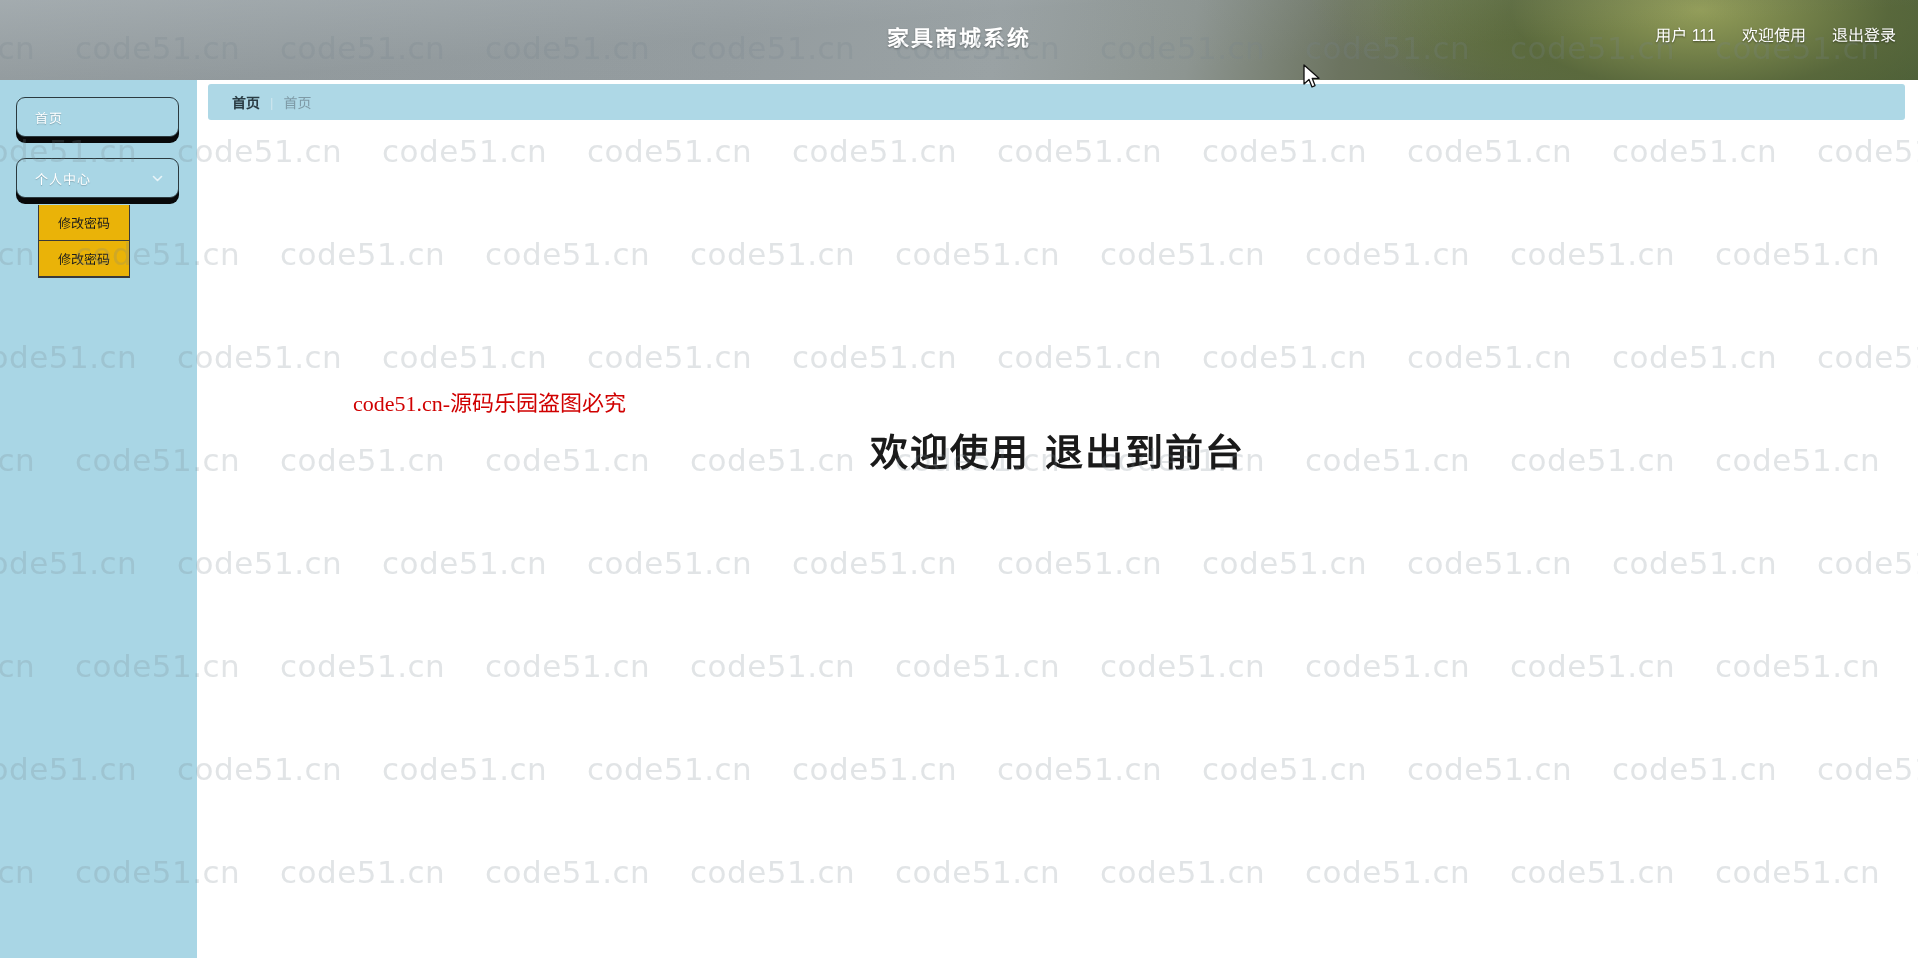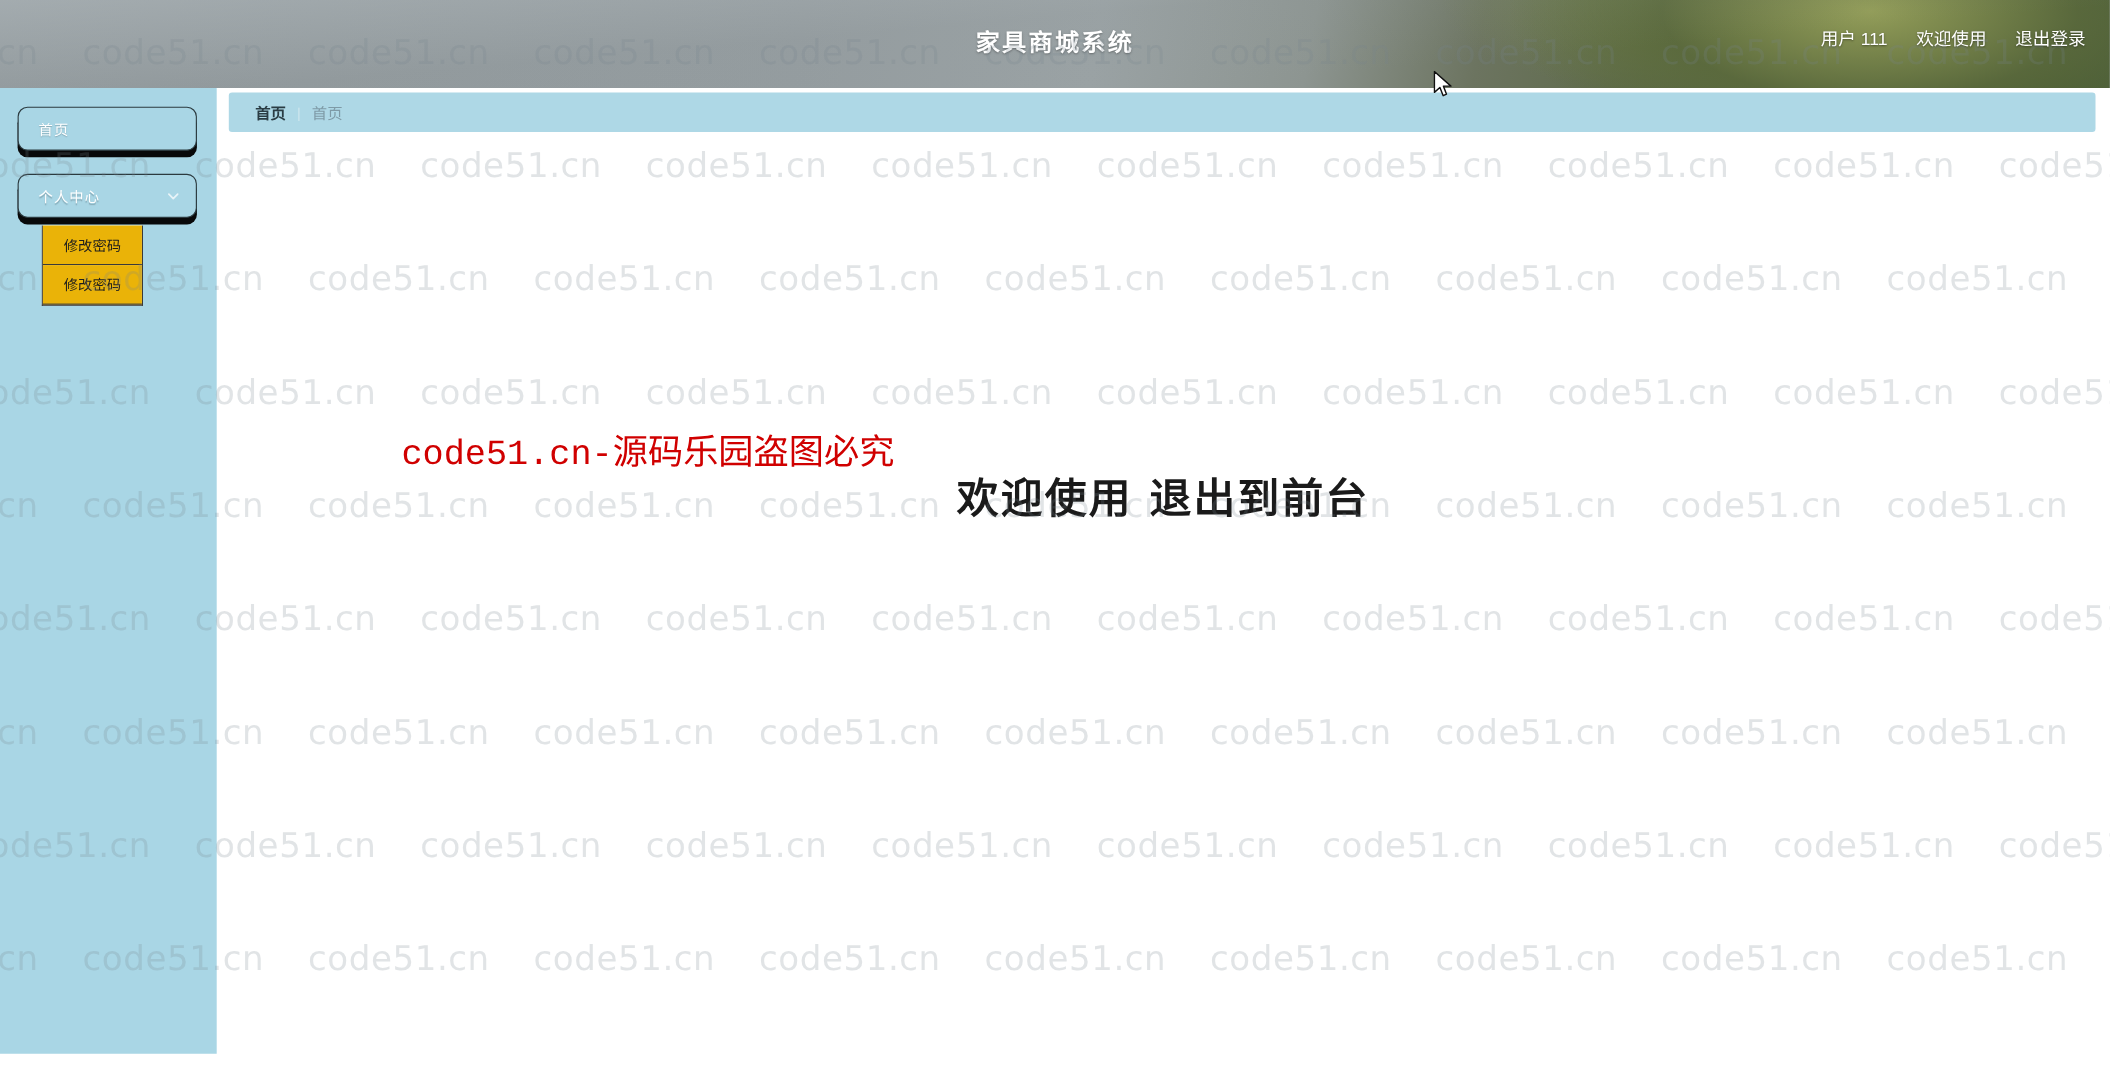--- a/index.html
+++ b/index.html
@@ -222,27 +222,27 @@
     font-size: 38px;
     font-weight: bold;
     color: #1a1a1a;
     letter-spacing: 2px;
     font-family: "DejaVu Sans", sans-serif;
   }
 
   
   .red-watermark {
     position: absolute;
-    left: 365px;
+    left: 353px;
     top: 385px;
-    font-size: 32px;
+    font-size: 22px;
     color: #d00000;
     white-space: nowrap;
     letter-spacing: 0px;
-    font-family: Liberation Mono, monospace;
+    font-family: Liberation Serif, serif;
     z-index: 70;
   }
 
   
   .cursor {
     position: absolute;
     left: 1303px;
     top: 64px;
     z-index: 90;
     pointer-events: none;

